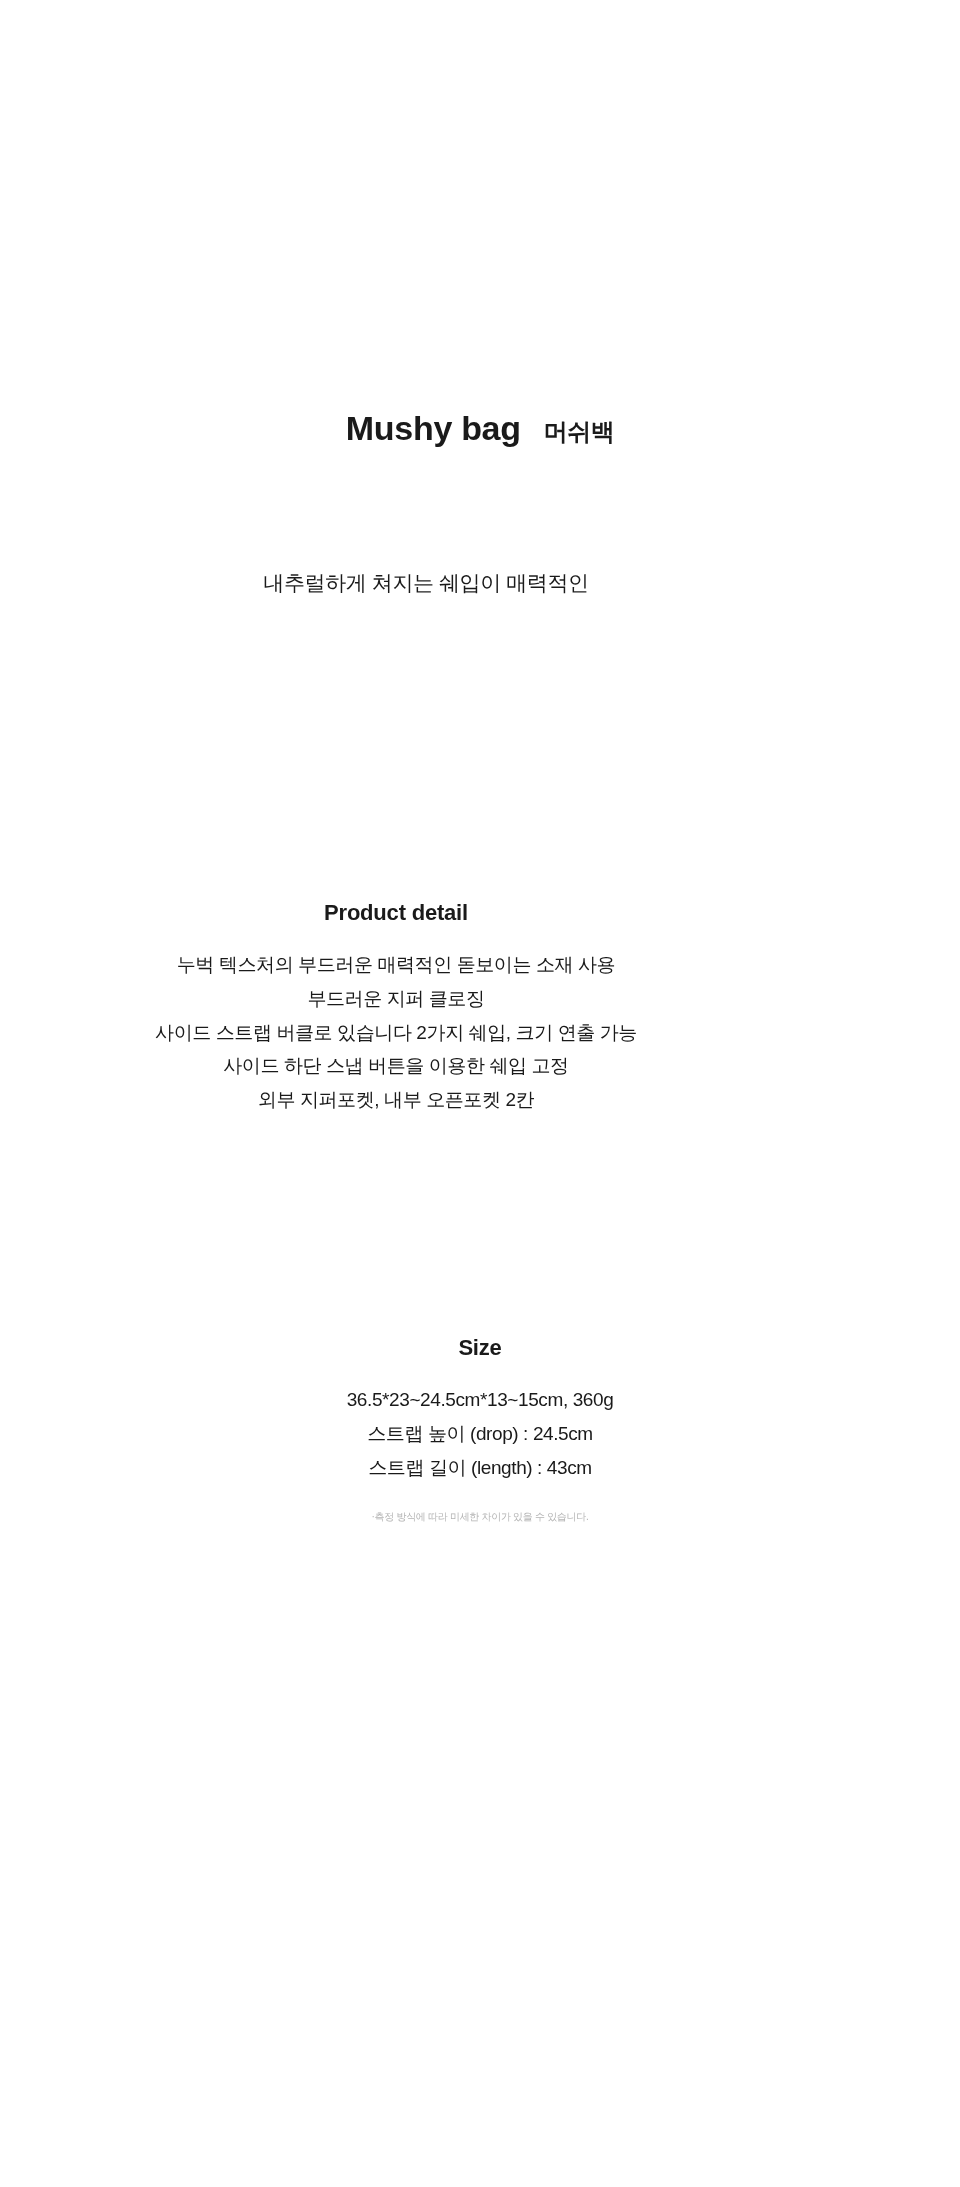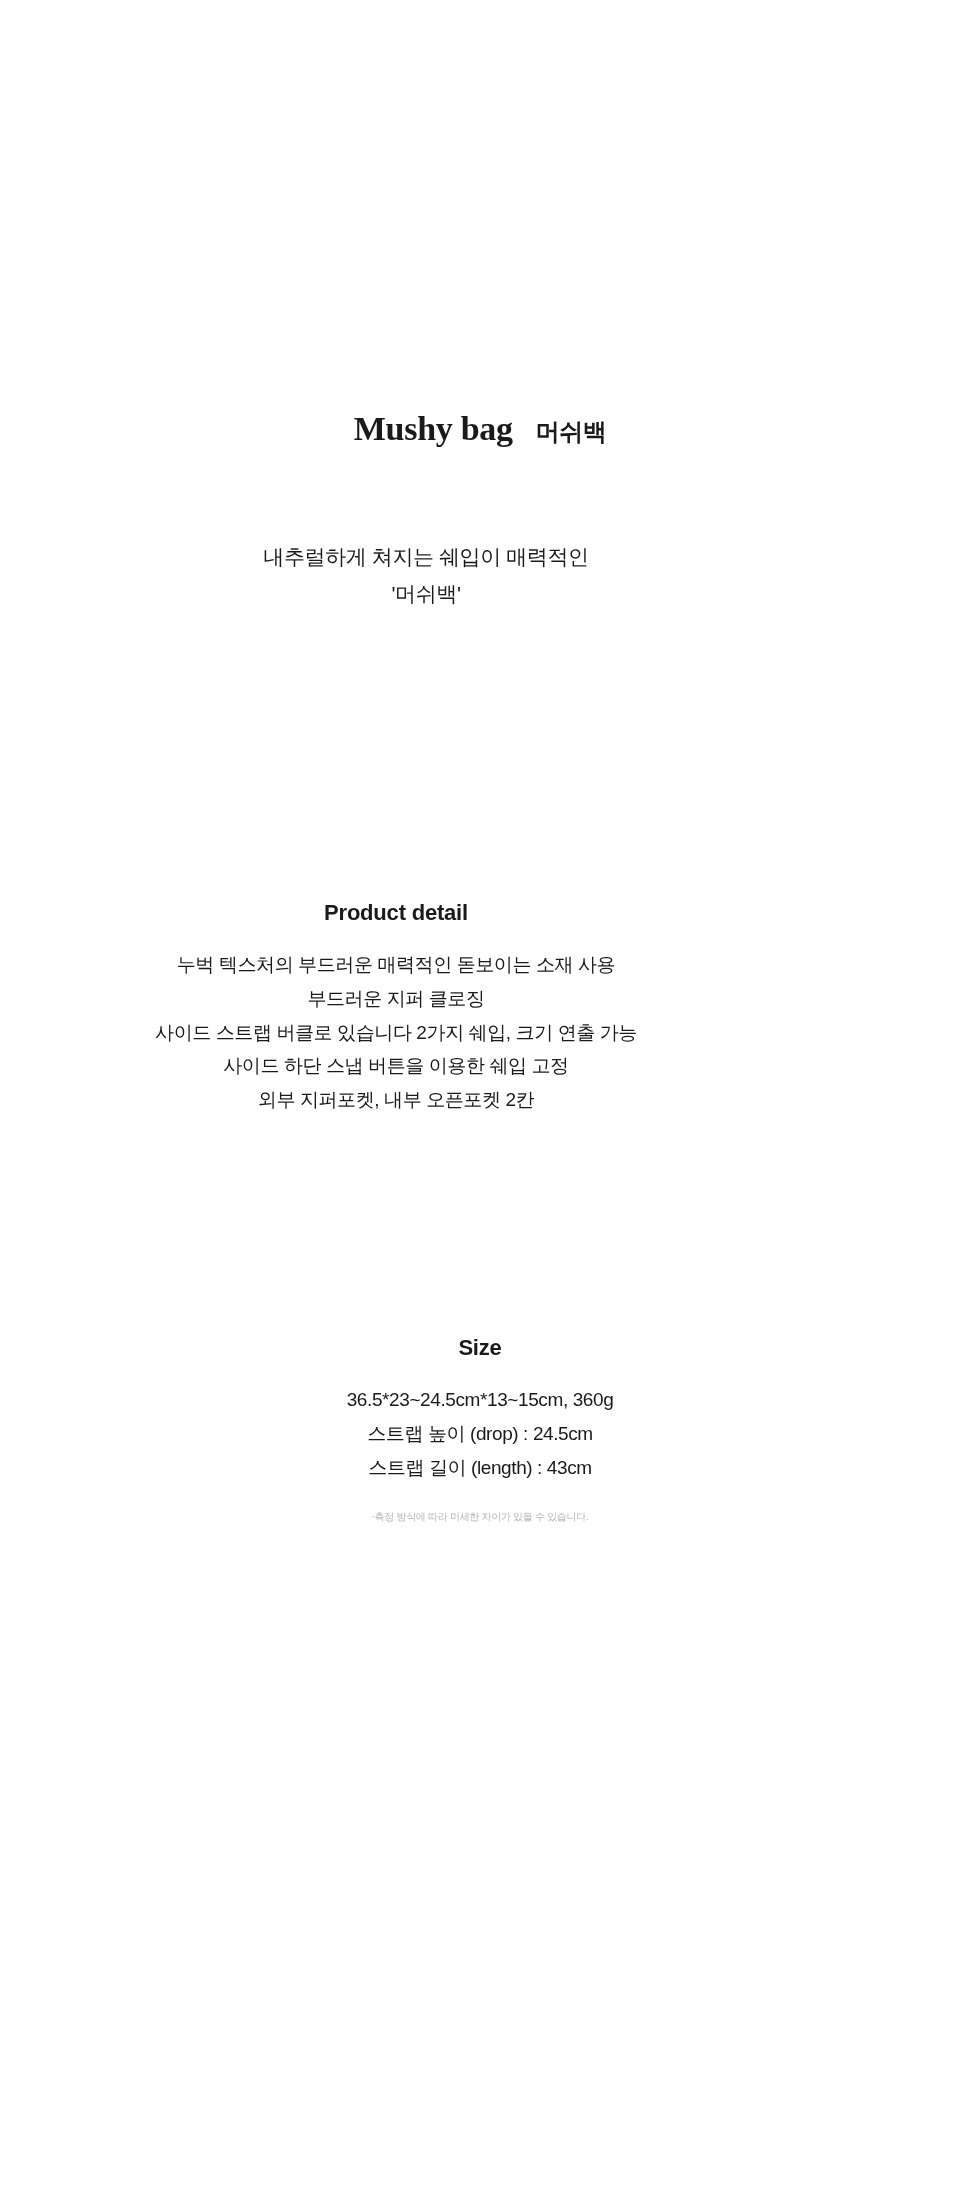--- a/index.html
+++ b/index.html
@@ -32,33 +32,32 @@
   }
   .title-line {
     font-size: 34px;
     font-weight: 700;
     letter-spacing: -0.3px;
     line-height: 1.1;
   }
   .title-en {
     font-size: 34px;
     font-weight: 700;
-    font-family: Liberation Serif, serif;
   }
   .title-ko {
     font-size: 24px;
     font-weight: 700;
     margin-left: 23px;
     letter-spacing: -0.5px;
   }
 
   
   .tagline {
     position: absolute;
-    top: 539px;
+    top: 565px;
     left: 0;
     width: 852px;
     text-align: center;
     font-size: 21px;
     font-weight: 400;
     line-height: 1.75;
     letter-spacing: -0.4px;
     color: #1a1a1a;
   }
 
@@ -113,21 +112,20 @@
 <div class="page">
 
   <div class="title-block">
     <div class="title-line">
       <span class="title-en">Mushy bag</span><span class="title-ko">머쉬백</span>
     </div>
   </div>
 
   <div class="tagline">
     <span class="row">내추럴하게 쳐지는 쉐입이 매력적인</span>
-    <span class="row">'머쉬백'</span>
   </div>
 
   <div class="section-detail">
     <h2 class="section-heading">Product detail</h2>
     <div class="detail-list">
       <span class="row">누벅 텍스처의 부드러운 매력적인 돋보이는 소재 사용</span>
       <span class="row">부드러운 지퍼 클로징</span>
       <span class="row">사이드 스트랩 버클로 있습니다 2가지 쉐입, 크기 연출 가능</span>
       <span class="row">사이드 하단 스냅 버튼을 이용한 쉐입 고정</span>
       <span class="row">외부 지퍼포켓, 내부 오픈포켓 2칸</span>

